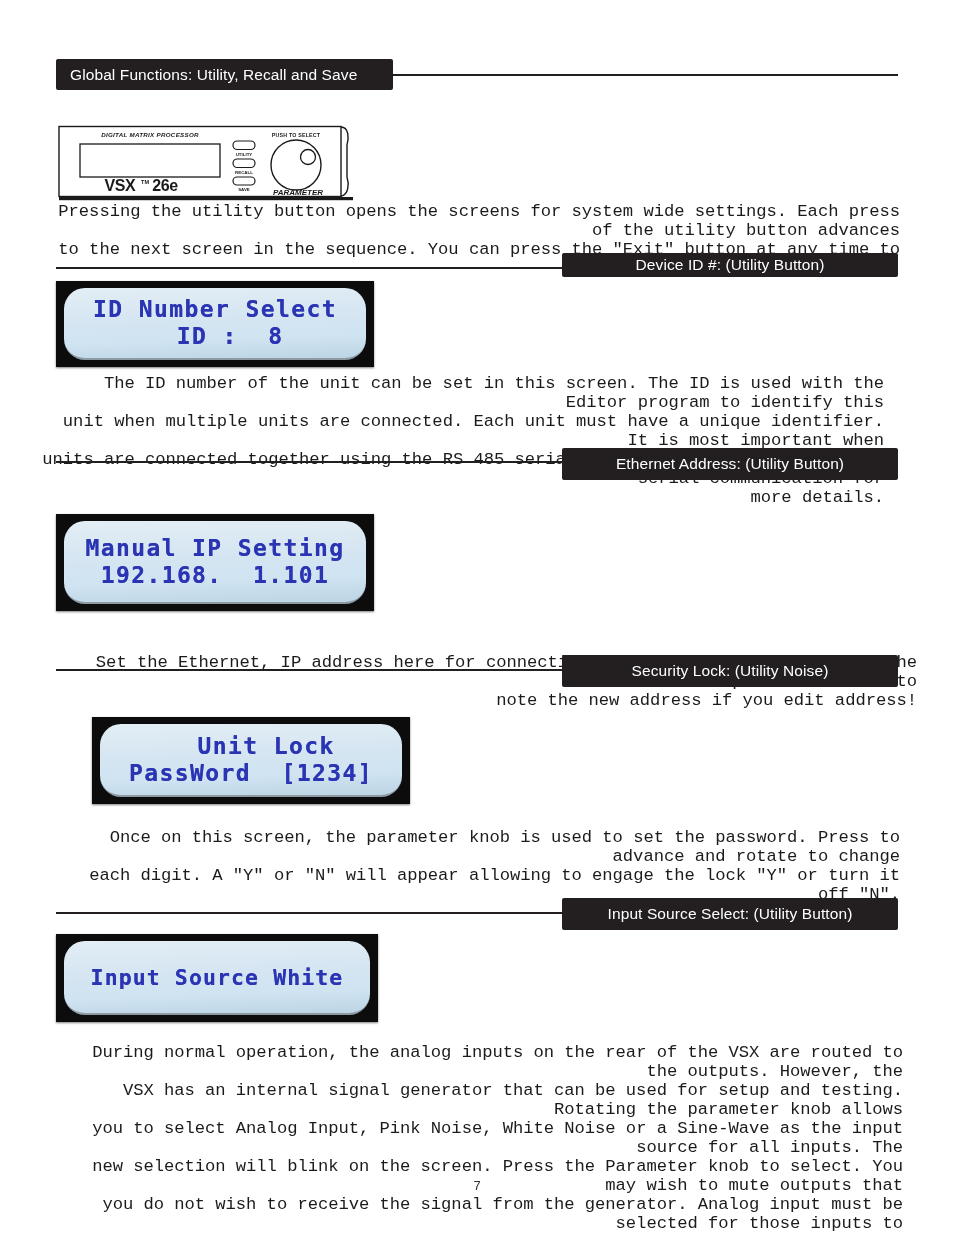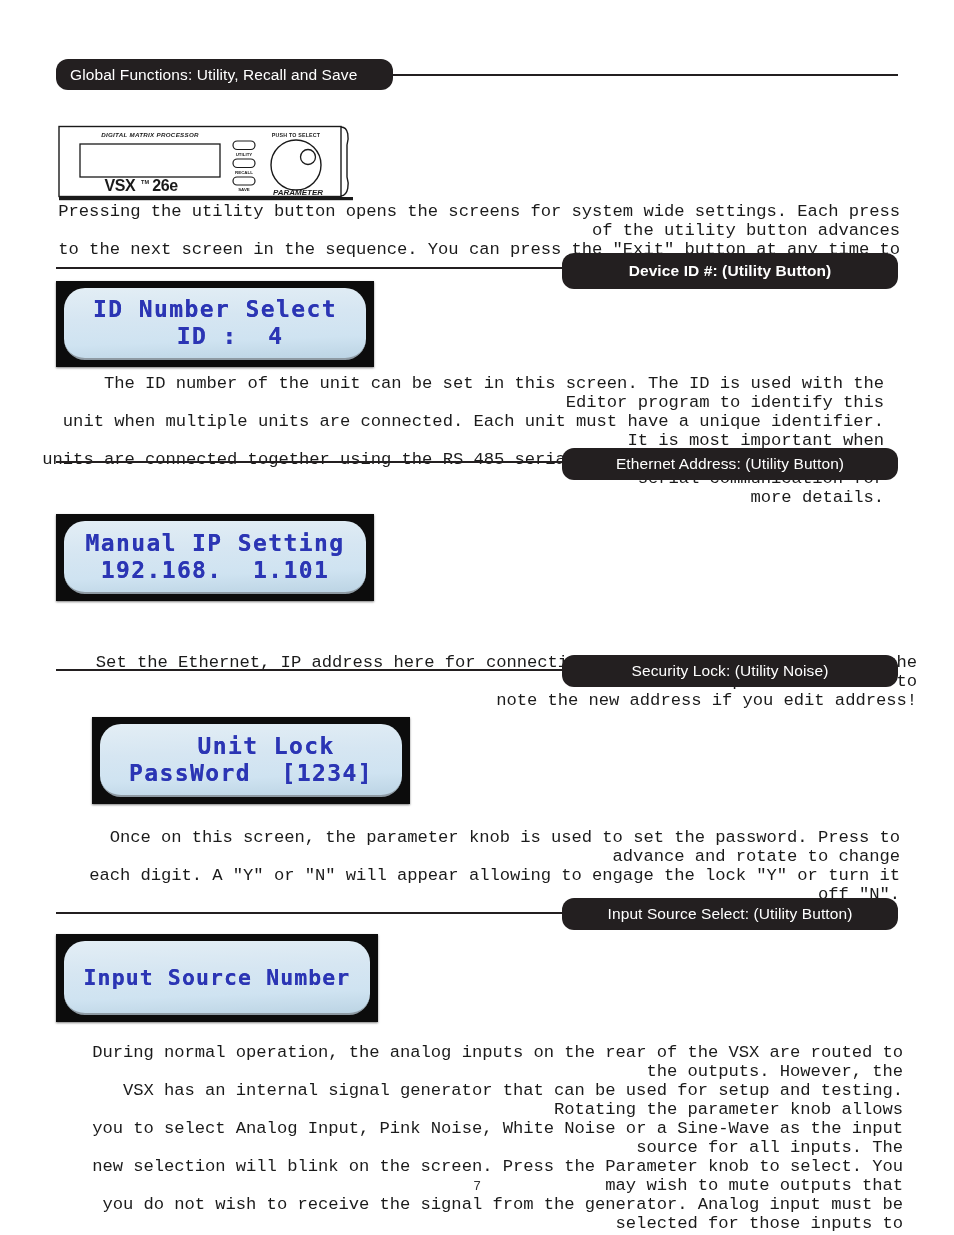--- a/index.html
+++ b/index.html
@@ -13,21 +13,21 @@
     position: relative;
     font-family: "Liberation Serif", "DejaVu Serif", serif;
     color: #1a1a1a;
     overflow: hidden;
   }
 
   
   .banner {
     position: absolute;
     background: #231f20;
-    border-radius: 12px;
+    border-radius: 2px;
     color: #ffffff;
     font-family: "Liberation Sans", "DejaVu Sans", sans-serif;
     font-size: 15.5px;
     line-height: 1;
     display: flex;
     align-items: center;
     box-sizing: border-box;
     letter-spacing: 0.1px;
     z-index: 3;
   }
@@ -135,42 +135,42 @@
     <circle cx="250" cy="32" r="7.5" fill="#ffffff" stroke="#1a1a1a" stroke-width="1.3"></circle>
     <text x="238" y="12" font-family="Liberation Sans, sans-serif" font-size="5.3" font-weight="bold" fill="#1a1a1a" text-anchor="middle" letter-spacing="0.2">PUSH TO SELECT</text>
     <text x="240" y="70" font-family="Liberation Sans, sans-serif" font-size="8" font-weight="bold" font-style="italic" fill="#1a1a1a" text-anchor="middle">PARAMETER</text>
   </svg>
 </div>
 
 <p class="para" style="left:55px; top:202px; width:845px; margin:0;">Pressing the utility button opens the screens for system wide settings.  Each press of the utility button advances
 to the next screen in the sequence.  You can press the "Exit" button at any time to return to the main screen.</p>
 
 <div class="rule" style="left:56px; top:267px; width:842px;"></div>
-<div class="banner right" style="left:562px; top:253px; width:336px; height:36px;font-weight:bold;">
+<div class="banner right" style="left:562px; top:253px; width:336px; height:24px;">
   <span>Device ID #: (Utility Button)</span>
 </div>
 
 <div class="lcd" style="left:56px; top:281px; width:318px; height:86px;">
   <div class="lcd-inner">
     <div class="lcd-line lcd-l1">ID Number Select</div>
-    <div class="lcd-line lcd-l2">  ID :  4</div>
+    <div class="lcd-line lcd-l2">  ID :  8</div>
   </div>
 </div>
 
 <p class="para" style="left:39px; top:374px; width:845px; margin:0;">The ID number of the unit can be set in this screen.  The ID is used with the Editor program to identify this
 unit when multiple units are connected.  Each unit must have a unique identifier.  It is most important when
 units are connected together using the RS 485 serial interface.  See the section on serial communication for
 more details.</p>
 
 <div class="rule" style="left:56px; top:461px; width:842px;"></div>
 <div class="banner right" style="left:562px; top:448px; width:336px; height:32px;">
   <span>Ethernet Address: (Utility Button)</span>
 </div>
 
-<div class="lcd" style="left:56px; top:514px; width:318px; height:87px;">
+<div class="lcd" style="left:56px; top:514px; width:318px; height:97px;">
   <div class="lcd-inner">
     <div class="lcd-line lcd-l1">Manual IP Setting</div>
     <div class="lcd-line lcd-l2">192.168.  1.101</div>
   </div>
 </div>
 
 <p class="para" style="left:55px; top:636px; width:845px; margin:17px;">Set the Ethernet, IP address here for connection to the Editor program using the Ethernet port. Make sure to
 note the new address if you edit address!</p>
 
 <div class="rule" style="left:56px; top:669px; width:842px;"></div>
@@ -188,21 +188,21 @@
 <p class="para" style="left:55px; top:828px; width:845px; margin:0;">Once on this screen, the parameter knob is used to set the password.  Press to advance and rotate to change
 each digit.  A "Y" or "N" will appear allowing to engage the lock "Y" or turn it off "N".</p>
 
 <div class="rule" style="left:56px; top:912px; width:842px;"></div>
 <div class="banner right" style="left:562px; top:898px; width:336px; height:32px;">
   <span>Input Source Select: (Utility Button)</span>
 </div>
 
 <div class="lcd" style="left:56px; top:934px; width:322px; height:88px;">
   <div class="lcd-inner">
-    <div class="lcd-line lcd-l1" style="font-size:21.5px; letter-spacing:1.1px;">Input Source Number</div>
+    <div class="lcd-line lcd-l1" style="font-size:21.5px; letter-spacing:1.1px;">Input Source White</div>
   </div>
 </div>
 
 <p class="para" style="left:55px; top:1043px; width:848px; margin:0;">During normal operation, the analog inputs on the rear of the VSX are routed to the outputs.  However, the
 VSX has an internal signal generator that can be used for setup and testing.  Rotating the parameter knob allows
 you to select Analog Input, Pink Noise, White Noise or a Sine-Wave as the input source for all inputs.  The
 new selection will blink on the screen.  Press the Parameter knob to select.  You may wish to mute outputs that
 you do not wish to receive the signal from the generator.   Analog input must be selected for those inputs to
 function.</p>
 

